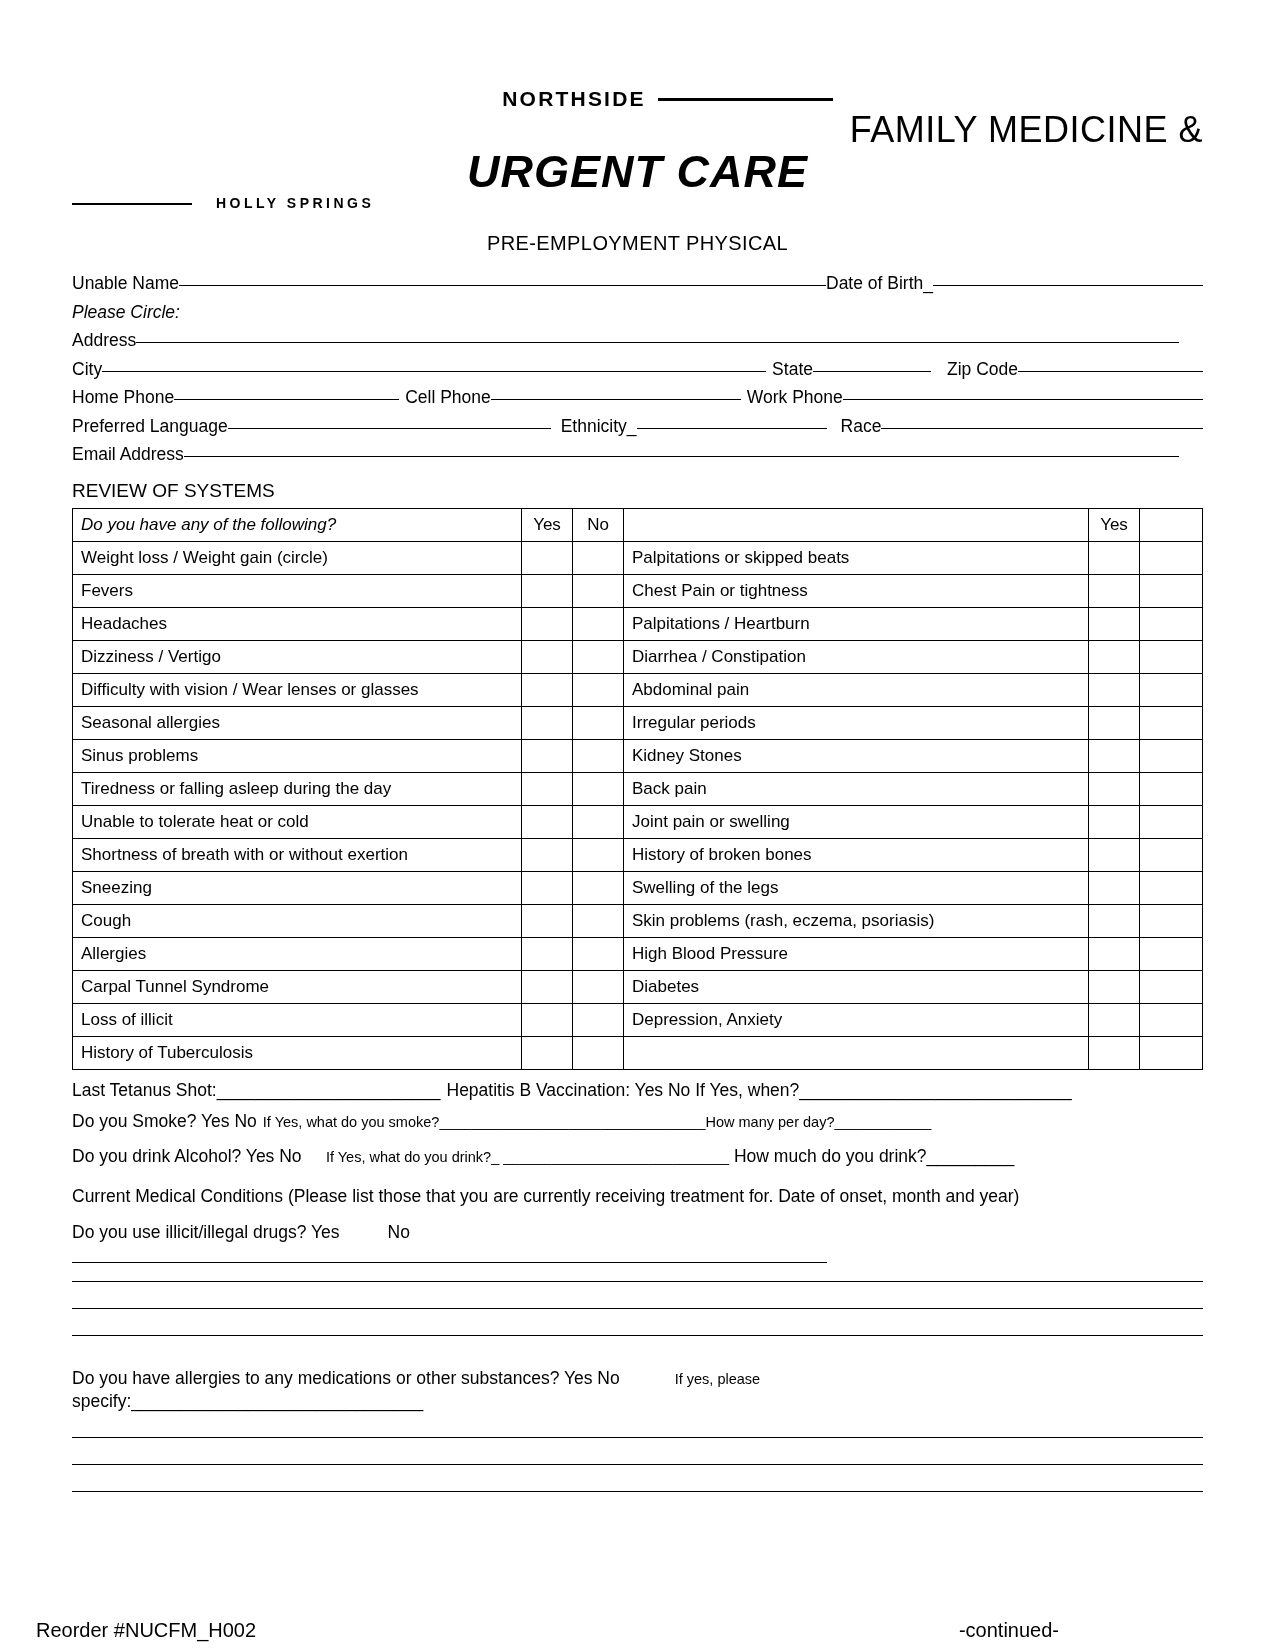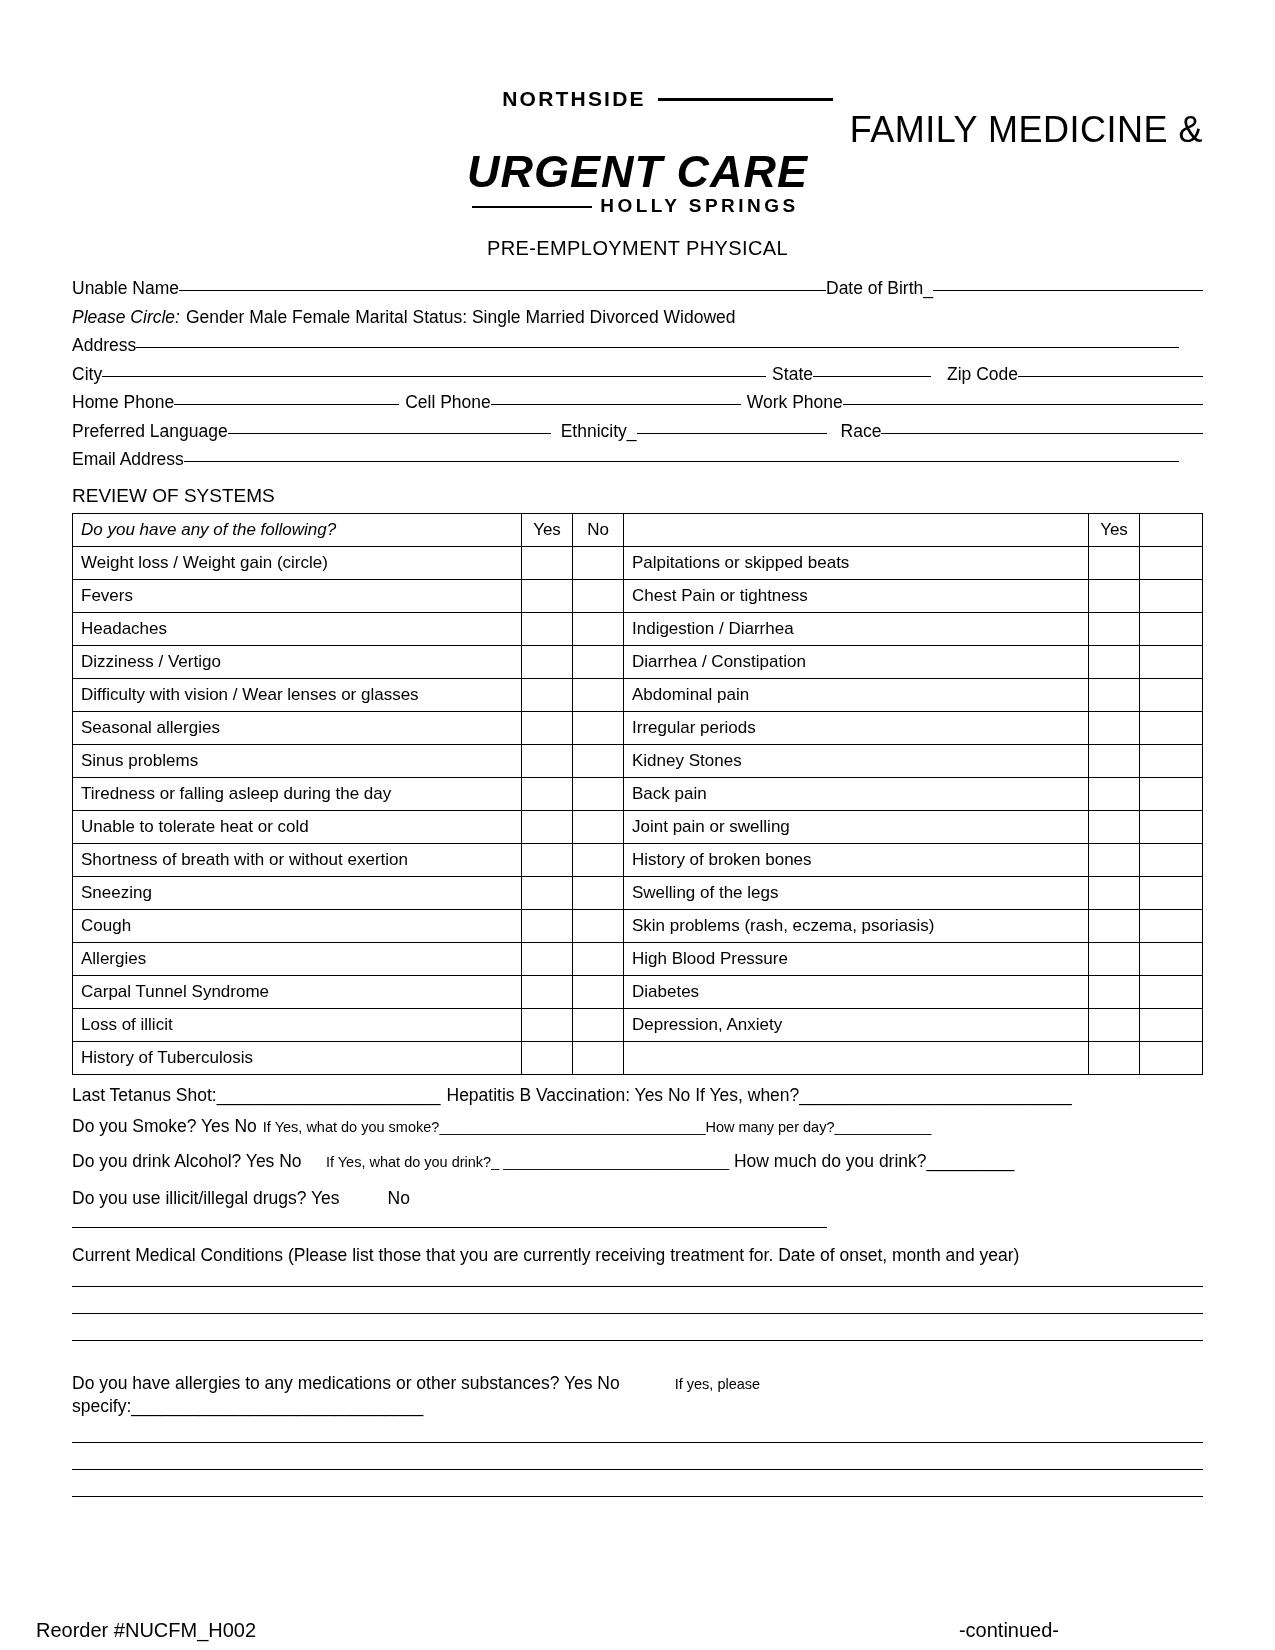--- a/index.html
+++ b/index.html
@@ -60,24 +60,24 @@
     font-size: 45px;
     font-weight: bold;
     font-style: italic;
     letter-spacing: 1px;
     line-height: 1.08;
     margin-top: -2px;
   }
   .logo-line4 {
     display: flex;
     align-items: center;
-    justify-content: center;
-    gap: 8px;
+    justify-content: flex-start;
+    gap: 24px;
     font-weight: bold;
-    font-size: 19px;
+    font-size: 14px;
     letter-spacing: 3.5px;
     line-height: 1;
     margin-top: 0px;
     padding-right: 4px;
   }
   .logo-line4 .rule {
     height: 2px;
     background: #000;
     width: 120px;
     display: inline-block;
@@ -220,21 +220,20 @@
     <div class="demo-row">
       <span class="lbl">Unable Name</span>
       <span class="fill"></span>
       <span class="lbl">Date of Birth_</span>
       <span class="fill-w" style="width:270px"></span>
     </div>
 
     <div class="demo-row">
       <span class="lbl ital">Please Circle:</span>
       <span class="gap"></span>
-      <span class="lbl">Gender Male Female Marital Status: Single Married Divorced Widowed</span>
     </div>
 
     <div class="demo-row">
       <span class="lbl">Address</span>
       <span class="fill" style="margin-right:24px"></span>
     </div>
 
     <div class="demo-row">
       <span class="lbl">City</span>
       <span class="fill"></span>
@@ -301,21 +300,21 @@
         <td class="c2"></td>
         <td class="c3"></td>
         <td class="c4">Chest Pain or tightness</td>
         <td class="c5"></td>
         <td class="c6"></td>
       </tr>
       <tr>
         <td class="c1">Headaches</td>
         <td class="c2"></td>
         <td class="c3"></td>
-        <td class="c4">Indigestion / Diarrhea</td>
+        <td class="c4">Palpitations / Heartburn</td>
         <td class="c5"></td>
         <td class="c6"></td>
       </tr>
       <tr>
         <td class="c1">Dizziness / Vertigo</td>
         <td class="c2"></td>
         <td class="c3"></td>
         <td class="c4">Diarrhea / Constipation</td>
         <td class="c5"></td>
         <td class="c6"></td>
@@ -440,30 +439,30 @@
     </div>
   </div>
 
   <div class="q wrapline">
     <span>Do you drink Alcohol? Yes    No</span>
     <span>&nbsp;&nbsp;&nbsp;</span>
     <span class="small">If Yes, what do you drink?_ ____________________________</span>
     <span>How much do you drink?_________</span>
   </div>
 
+  <div class="q wrapline" style="margin-top:16px">Current Medical Conditions (Please list those that you are currently receiving treatment for. Date of onset, month and year)</div>
+
   <div class="q" style="margin-top:16px">
     <div class="q-row">
       <span>Do you use illicit/illegal drugs? Yes</span>
       <span class="gap" style="width:48px"></span>
       <span>No</span>
     </div>
     <div style="border-bottom:1.4px solid #000; width:755px; margin-top:20px;"></div>
   </div>
-
-  <div class="q wrapline" style="margin-top:16px">Current Medical Conditions (Please list those that you are currently receiving treatment for. Date of onset, month and year)</div>
   <div class="blank-line first"></div>
   <div class="blank-line"></div>
   <div class="blank-line"></div>
 
   <div class="q" style="margin-top:34px">
     <div class="q-row">
       <span>Do you have allergies to any medications or other substances? Yes No</span>
       <span class="gap" style="width:55px"></span>
       <span class="small">If yes, please</span>
     </div>

